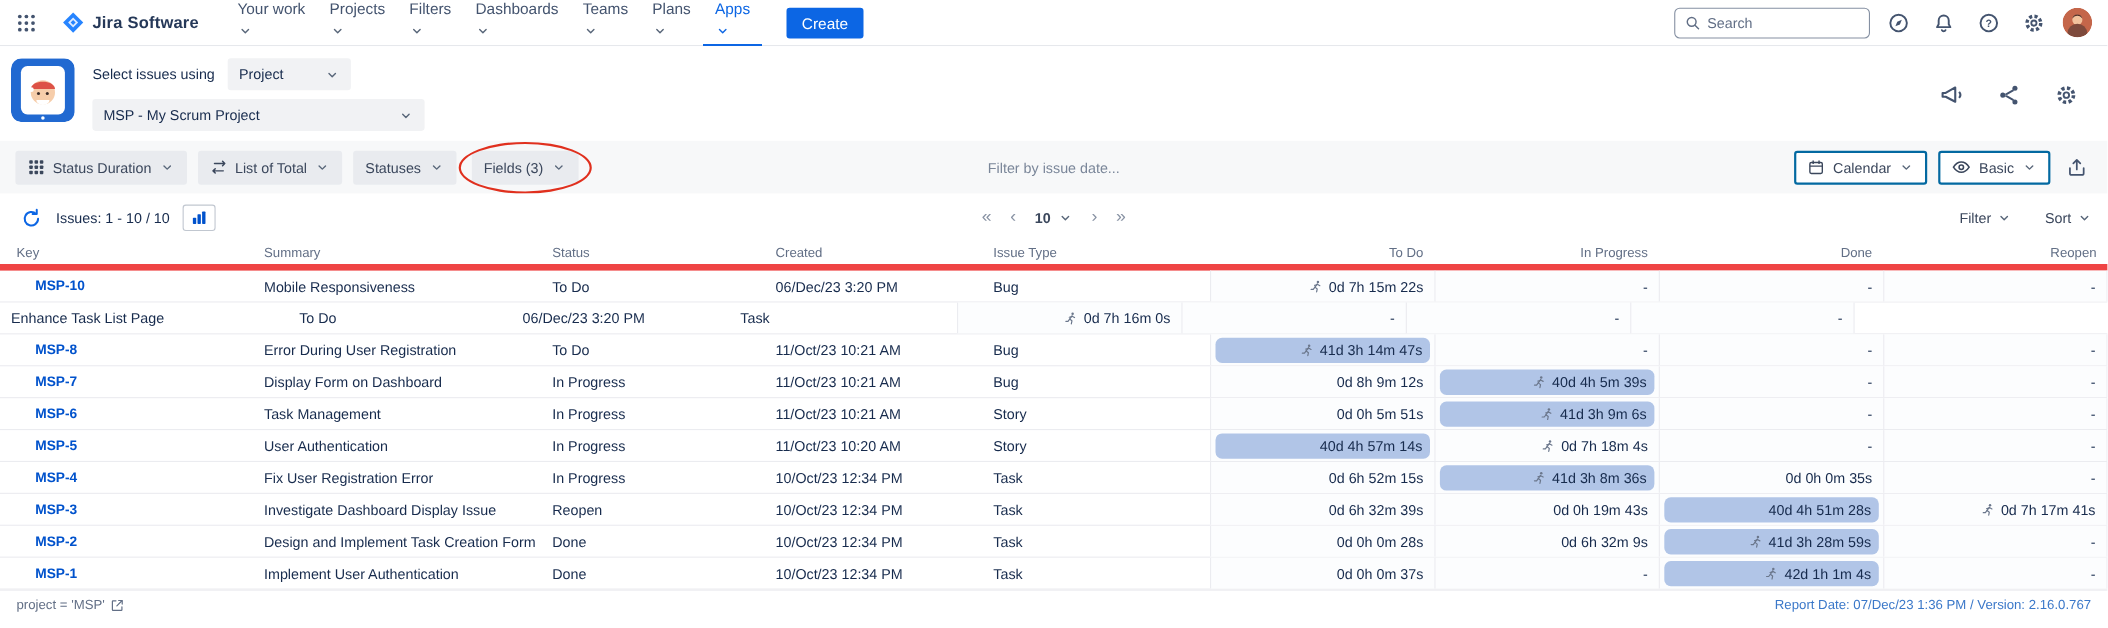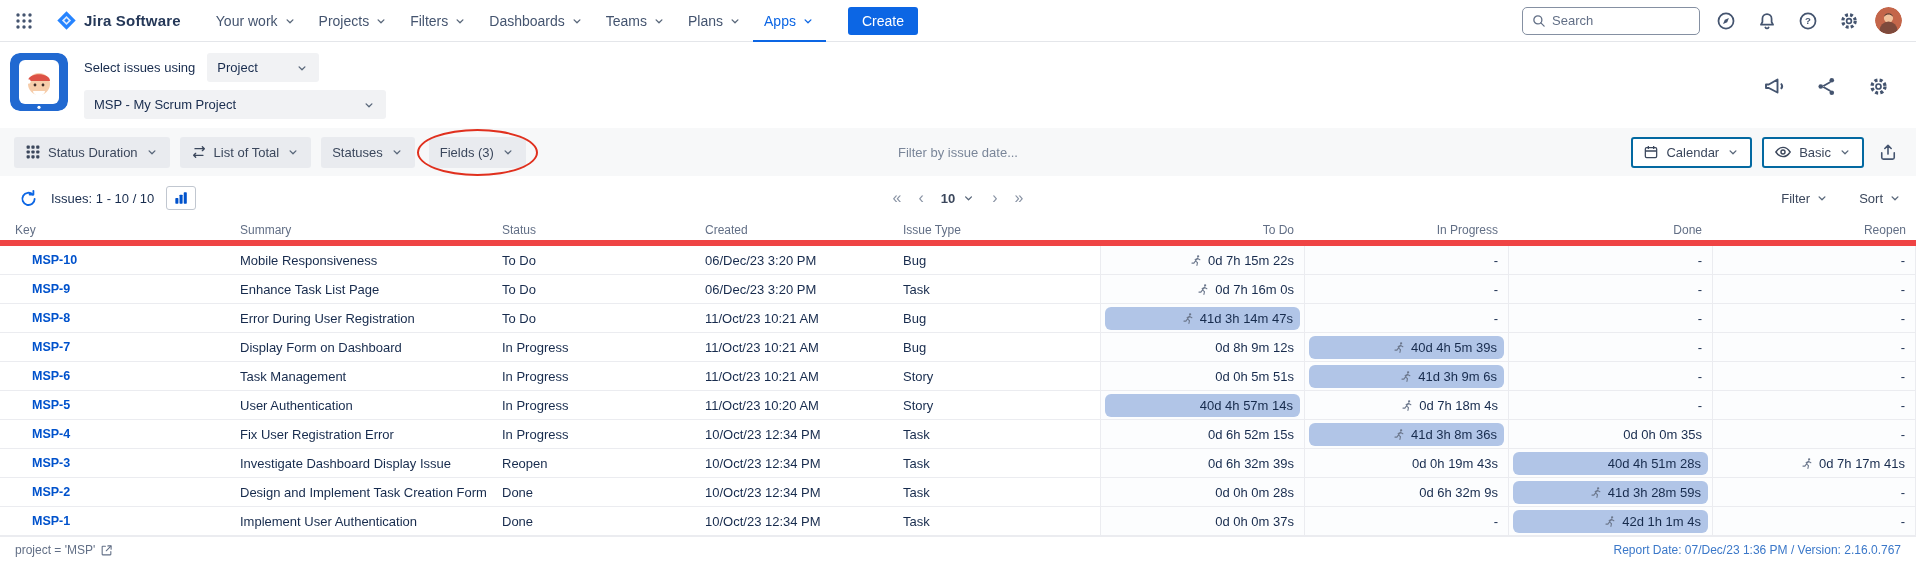--- a/index.html
+++ b/index.html
@@ -9,21 +9,21 @@
   svg{display:block;}
   button{font-family:inherit;background:none;border:none;cursor:pointer;color:inherit;}
   .chev{display:inline-flex;color:#586679;}
 
   
   .navbar{height:42px;display:flex;align-items:center;padding:0 14px 0 10px;border-bottom:1px solid #E4E6EA;gap:12px;}
   .icon-btn{display:inline-flex;align-items:center;justify-content:center;color:#44546F;padding:4px;border-radius:4px;cursor:pointer;}
   .logo{display:flex;align-items:center;gap:7px;padding:0 12px 0 6px;cursor:pointer;}
   .logo-text{font-size:15px;font-weight:700;color:#253858;letter-spacing:.2px;}
   .nav-items{display:flex;align-items:stretch;height:42px;}
-  .nav-item{display:flex;align-items:center;gap:5px;padding:0 11px;font-size:14px;font-weight:500;color:#44546F;cursor:pointer;}
+  .nav-item{display:flex;gap:5px;padding:0 11px;font-size:14px;font-weight:500;color:#44546F;cursor:pointer;flex-direction:column;}
   .nav-item.active{color:var(--accent,#0C66E4);box-shadow:inset 0 -2px 0 var(--accent,#0C66E4);}
   .nav-item.active .chev{color:var(--accent,#0C66E4);}
   .create-btn{margin-left:10px;background:var(--accent,#0C66E4);color:#fff;font-size:14px;font-weight:500;padding:6px 14px;border-radius:3px;}
   .nav-right{margin-left:auto;display:flex;align-items:center;gap:11px;}
   .search{display:flex;align-items:center;gap:6px;width:178px;height:28px;border:1px solid #8590A2;border-radius:5px;padding:0 8px;color:#626F86;background:#fff;}
   .search input{border:none;outline:none;width:100%;font-size:13px;color:#172B4D;background:transparent;font-family:inherit;}
   .search input::placeholder{color:#626F86;}
   .avatar{width:27px;height:27px;border-radius:50%;overflow:hidden;display:inline-flex;cursor:pointer;}
 
   
@@ -450,21 +450,20 @@
             <span class="dtext">-</span>
           </div>
           <div class="c dur">
             <span class="dtext">-</span>
           </div>
           <div class="c dur">
             <span class="dtext">-</span>
           </div>
         </div>
         <div class="trow">
-          <div class="c key">MSP-9</div>
           <div class="c sum">Enhance Task List Page</div>
           <div class="c st">To Do</div>
           <div class="c cr">06/Dec/23 3:20 PM</div>
           <div class="c it">Task</div>
           <div class="c dur">
             <svg class="runner" width="13" height="13" viewBox="0 0 24 24" fill="none" stroke="#6B778C" stroke-width="2" stroke-linecap="round" stroke-linejoin="round">
               <circle cx="15" cy="4.2" r="2.1" fill="#6B778C" stroke="none"></circle>
               <path d="M14 7.5l-4 5.5 3.8 3-1 5"></path>
               <path d="M10 13l-2.8 3.8H3.6"></path>
               <path d="M14 8.2l4.2 2.3"></path>

